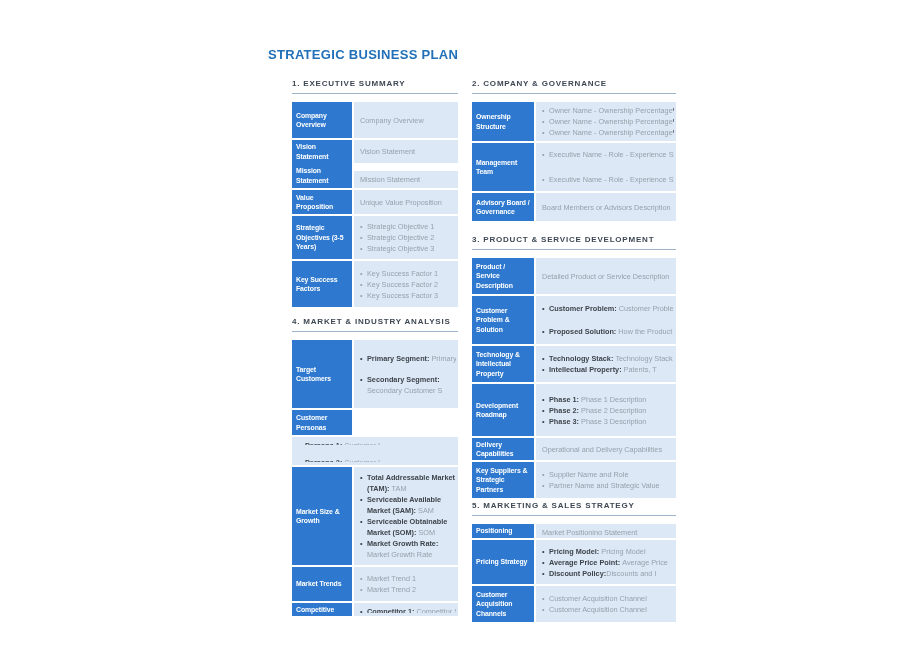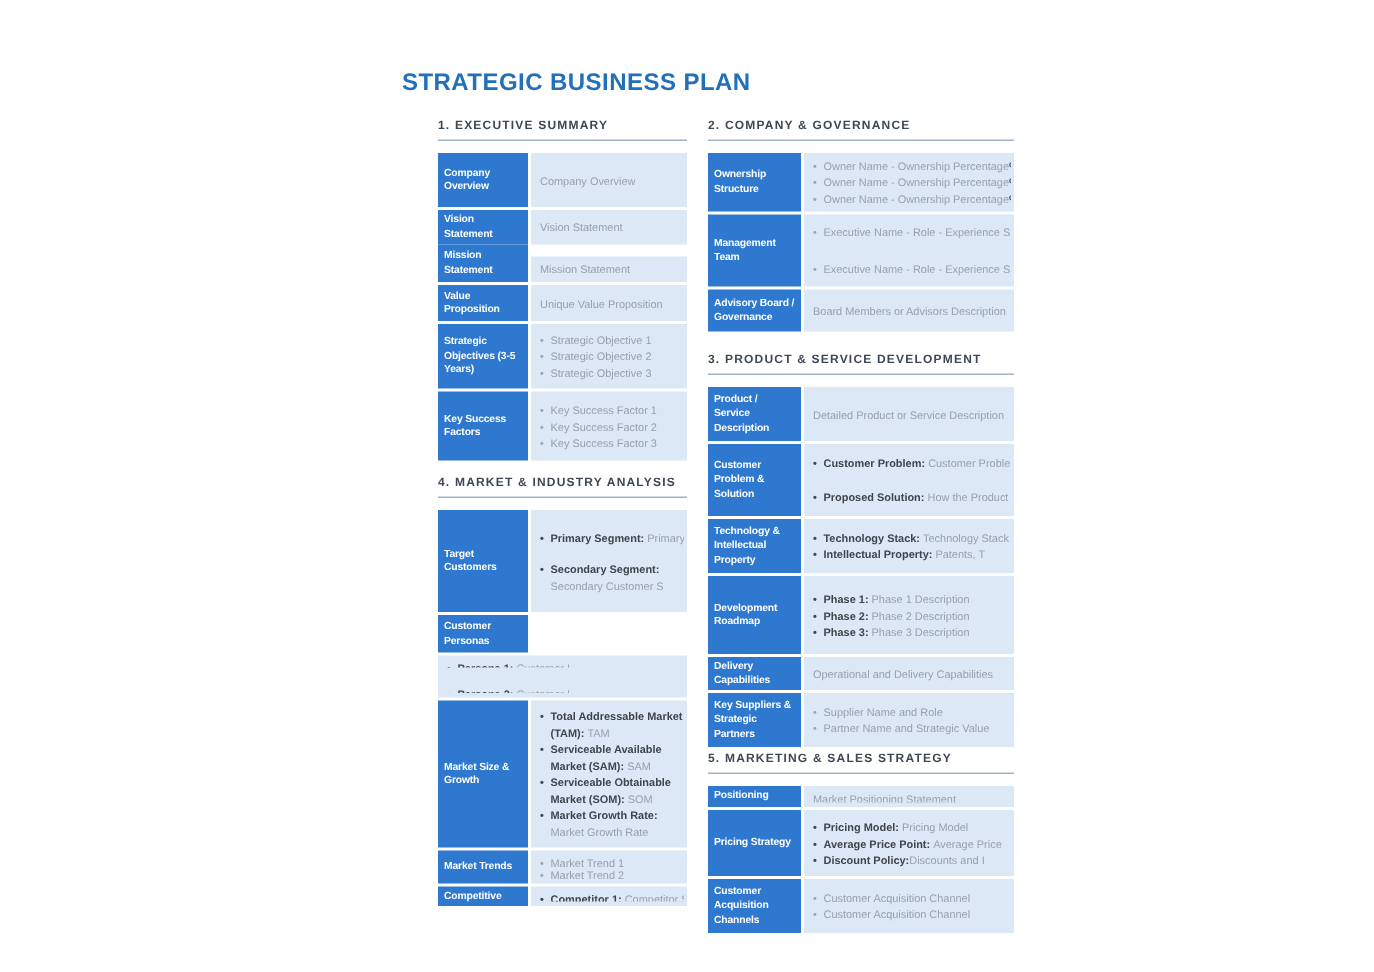--- a/index.html
+++ b/index.html
@@ -2,21 +2,21 @@
 <html style="--title: #2170b8; --blue: #2e79cf; --light: #dce8f6; --headtext: #3e4854; --rule: #9db3c8; --gray: #98a1ac; --dark: #3e444b;"><head>
 <meta charset="utf-8">
 <style>
   html,body{margin:0;padding:0;background:#ffffff;}
   .page{
     position:relative;width:916px;height:648px;background:#fff;overflow:hidden;
     font-family:"Liberation Sans",sans-serif;
   }
   .doc-title{
     position:absolute;left:268px;top:47px;
-    font-size:16px;font-weight:700;letter-spacing:.3px;color:var(--title,#2170b8);
+    font-size:13px;font-weight:700;letter-spacing:.3px;color:var(--title,#2170b8);
   }
   .col{position:absolute;top:79px;padding-left:24px;}
   .heading{
     font-size:8px;font-weight:700;letter-spacing:.8px;color:var(--headtext,#3e4854);
     padding-bottom:5px;border-bottom:1px solid var(--rule,#9db3c8);margin-bottom:8px;
     white-space:nowrap;overflow:hidden;
   }
   .tbl{display:flex;flex-direction:column;gap:2px;}
   .row{display:flex;gap:2px;}
   .lab{
@@ -108,21 +108,21 @@
         </div>
         <div class="row" style="height: 98px;">
           <div class="lab" style="width: 60px;">Market Size &amp; Growth</div>
           <div class="val">
             <div class="line wrap"><span class="bull s-bold">•</span><span class="s-bold">Total Addressable Market (TAM): </span><span class="s-gray">TAM</span></div>
             <div class="line wrap"><span class="bull s-bold">•</span><span class="s-bold">Serviceable Available Market (SAM): </span><span class="s-gray">SAM</span></div>
             <div class="line wrap"><span class="bull s-bold">•</span><span class="s-bold">Serviceable Obtainable Market (SOM): </span><span class="s-gray">SOM</span></div>
             <div class="line wrap"><span class="bull s-bold">•</span><span class="s-bold">Market Growth Rate: </span><span class="s-gray">Market Growth Rate</span></div>
           </div>
         </div>
-        <div class="row" style="height: 22px;">
+        <div class="row" style="height: 34px;">
           <div class="lab" style="width: 60px;">Market Trends</div>
           <div class="val">
             <div class="line"><span class="bull s-gray">•</span><span class="s-gray">Market Trend 1</span></div>
             <div class="line"><span class="bull s-gray">•</span><span class="s-gray">Market Trend 2</span></div>
           </div>
         </div>
         <div class="row" style="height: 13px;">
           <div class="lab" style="width: 60px;">Competitive</div>
           <div class="val">
             <div class="line"><span class="bull s-bold">•</span><span class="s-bold">Competitor 1: </span><span class="s-gray">Competitor S</span></div>

